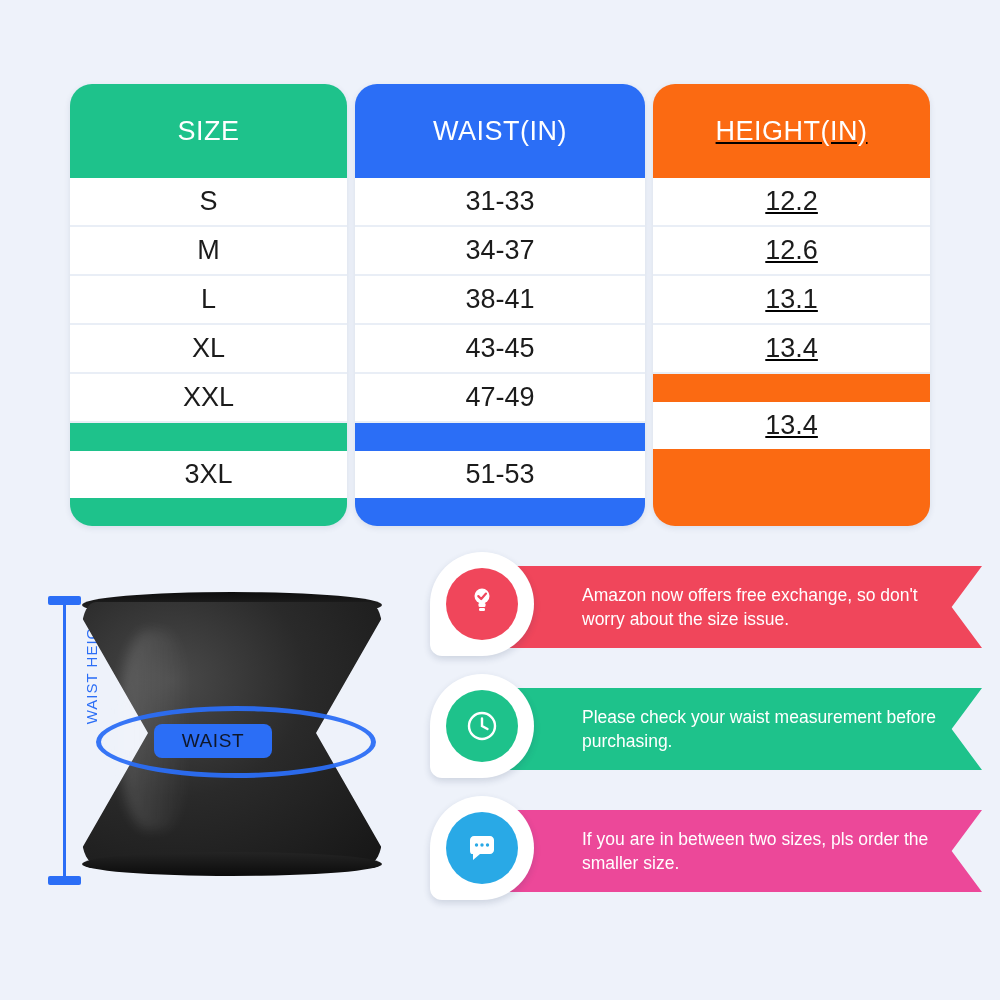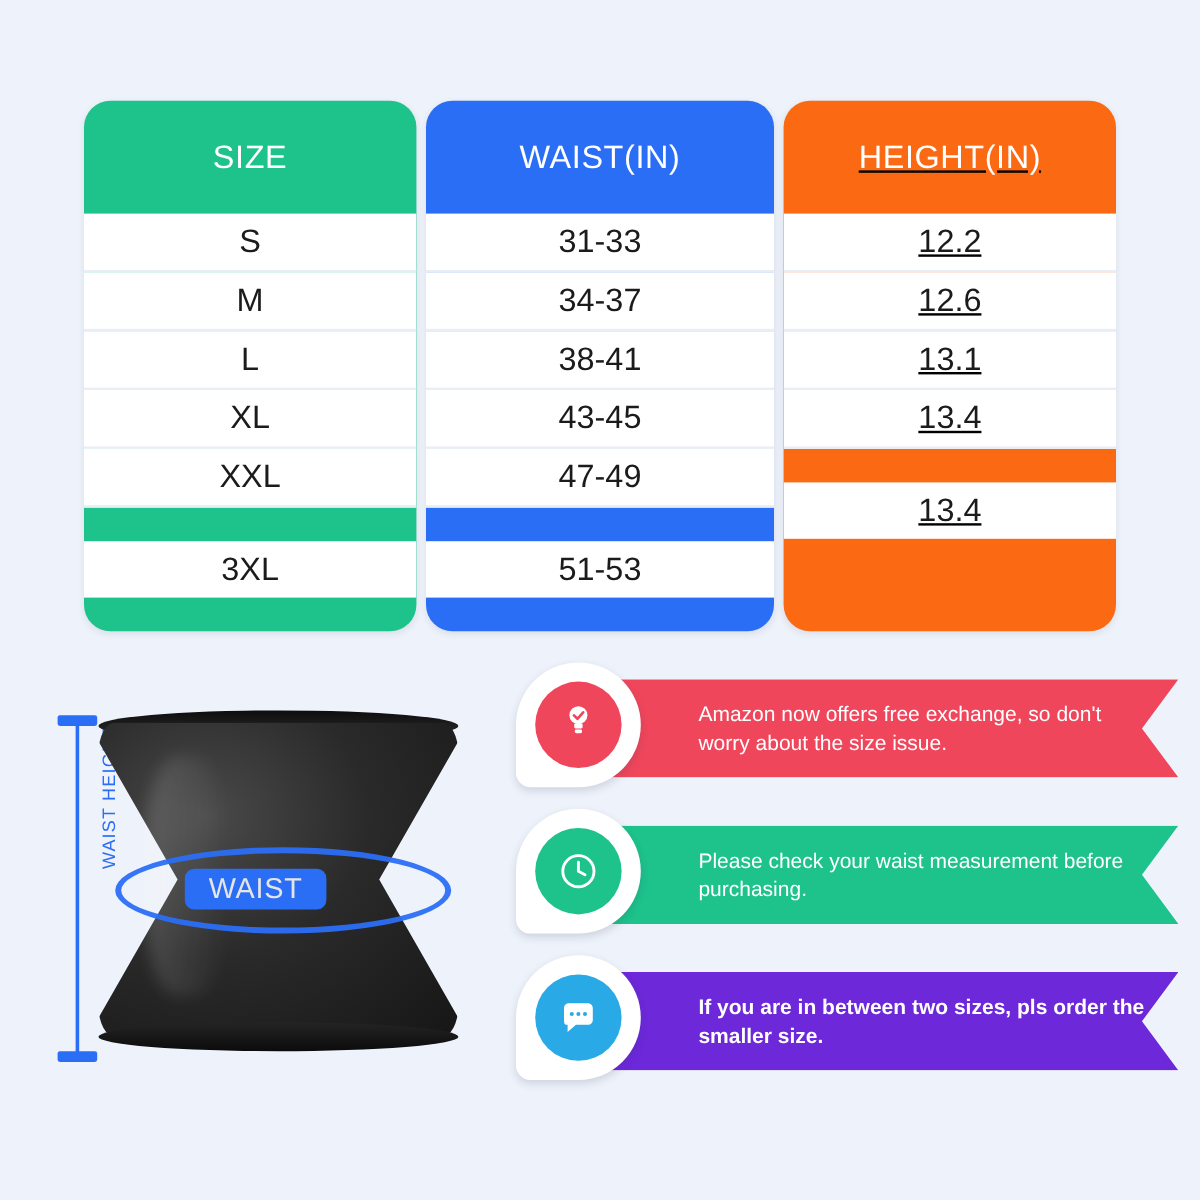--- a/index.html
+++ b/index.html
@@ -136,22 +136,22 @@
     opacity: 0.95;
   }
   .waist-pill {
     position: absolute;
     left: 130px;
     top: 164px;
     width: 118px;
     height: 34px;
     background: #2b6ef6;
     border-radius: 8px;
-    color: #e5e5e5;
-    font-size: 24px;
+    color: #0f172a;
+    font-size: 19px;
     display: flex;
     align-items: center;
     justify-content: center;
     letter-spacing: 0.6px;
   }
 
   
   .vmeasure {
     position: absolute;
     left: 18px;
@@ -208,21 +208,21 @@
     left: 46px;
     top: 14px;
     width: 506px;
     height: 82px;
     clip-path: polygon(0% 0%, 100% 0%, 94% 50%, 100% 100%, 0% 100%);
     display: flex;
     align-items: center;
   }
   .note.r1 .ribbon { background: #f0465b; }
   .note.r2 .ribbon { background: #1ec28b; }
-  .note.r3 .ribbon { background: #6d28d9; font-weight: bold; }
+  .note.r3 .ribbon { background: #ec4899; }
 
   .note-text {
     margin-left: 106px;
     margin-right: 26px;
     color: #ffffff;
     font-size: 17.5px;
     line-height: 1.38;
   }
 
   .badge {

